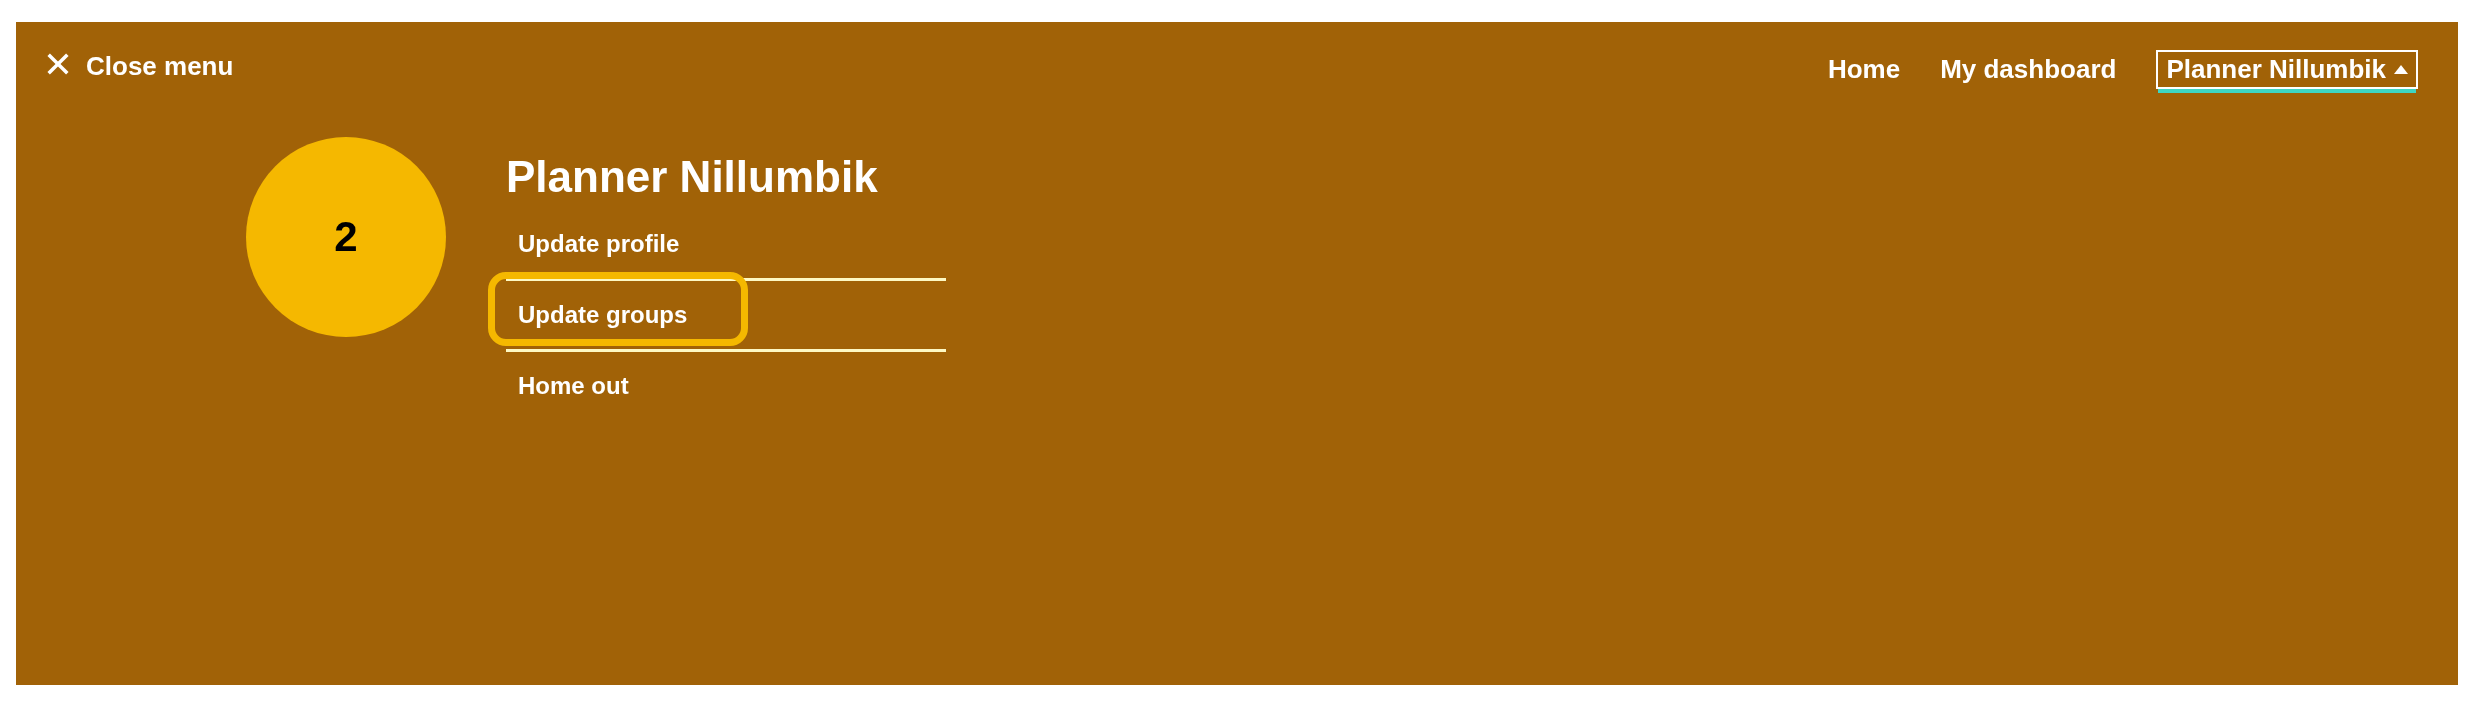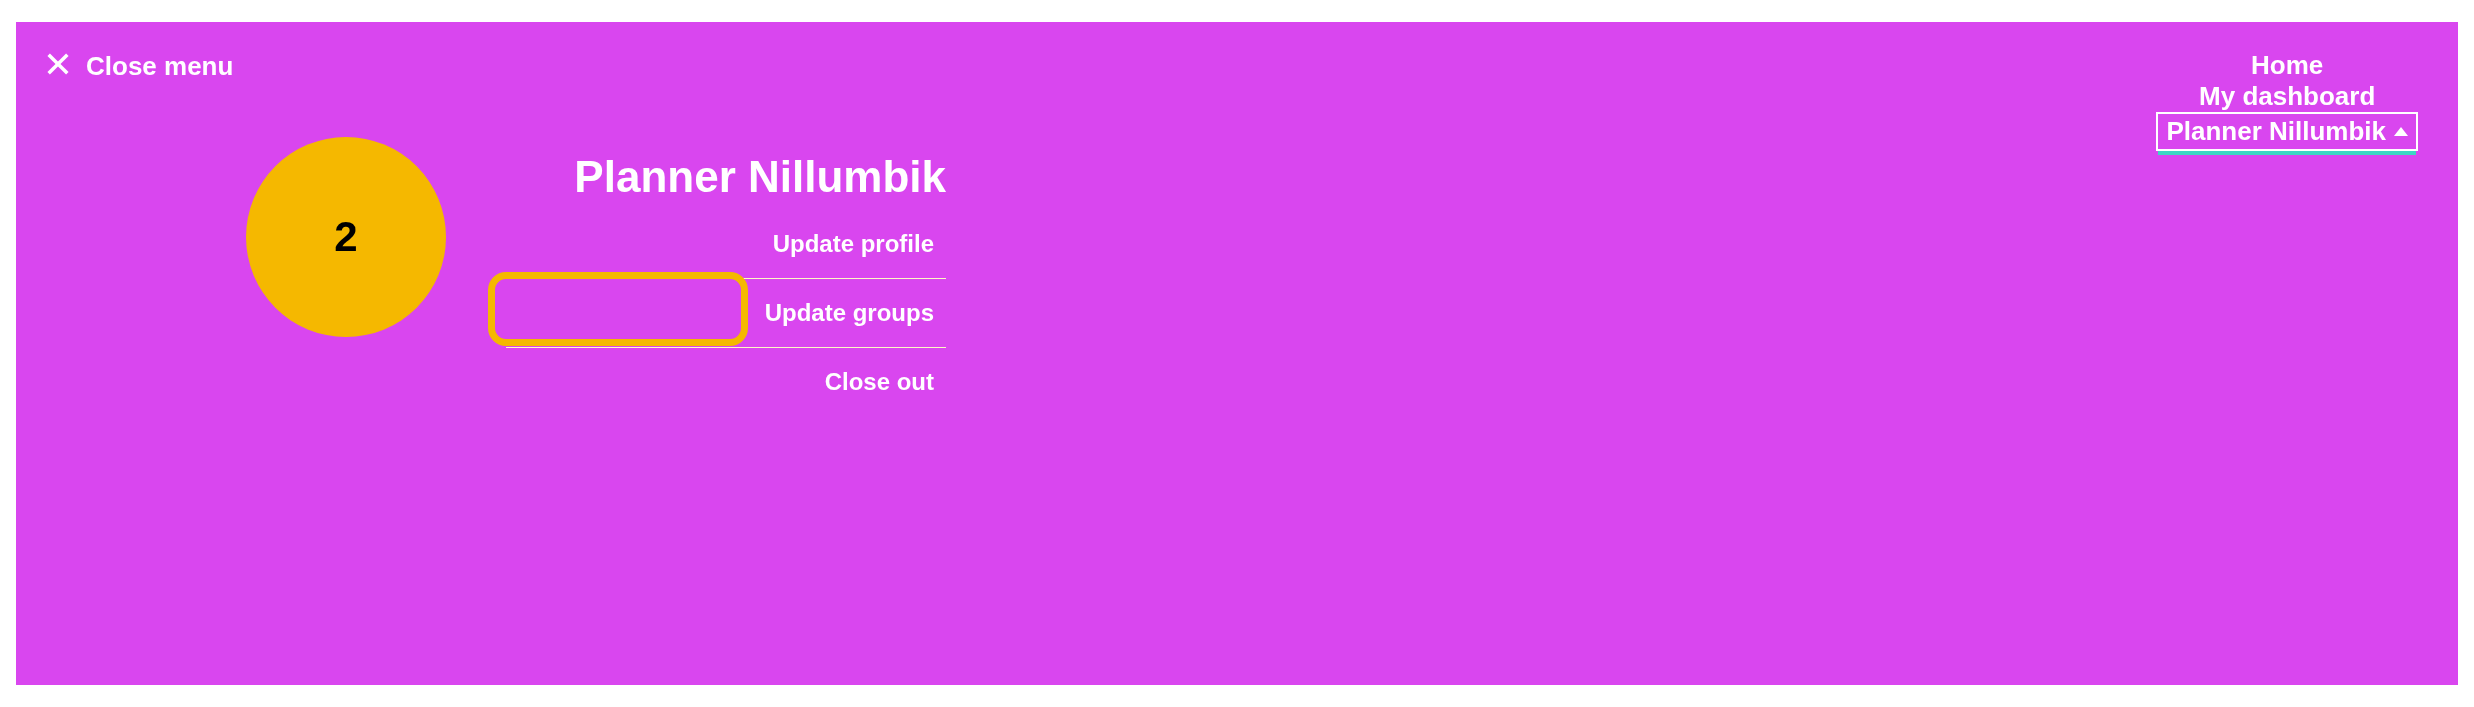--- a/index.html
+++ b/index.html
@@ -13,23 +13,22 @@
       width: 2474px;
       height: 707px;
       position: relative;
     }
     .panel {
       position: absolute;
       top: 22px;
       left: 16px;
       right: 16px;
       bottom: 22px;
-      background: #d946ef;
+      background: #a16207;
       color: #ffffff;
-      text-align: right;
     }
     .close-menu {
       position: absolute;
       top: 28px;
       left: 28px;
       display: flex;
       align-items: center;
       gap: 14px;
       cursor: pointer;
     }
@@ -42,21 +41,21 @@
     .close-label {
       font-size: 26px;
       font-weight: 700;
     }
     .top-nav {
       position: absolute;
       top: 28px;
       right: 40px;
       display: flex;
       align-items: center;
-      flex-direction: column;
+      gap: 40px;
     }
     .nav-link {
       font-size: 26px;
       font-weight: 700;
       color: #ffffff;
       cursor: pointer;
     }
     .nav-dropdown {
       font-size: 26px;
       font-weight: 700;
@@ -112,21 +111,21 @@
       margin-bottom: 28px;
     }
     .menu-list {
       display: flex;
       flex-direction: column;
     }
     .menu-item {
       font-size: 24px;
       font-weight: 600;
       padding: 20px 12px;
-      border-bottom: 1px solid #fef9c3;
+      border-bottom: 3px solid #fef9c3;
       cursor: pointer;
     }
     .menu-item.first {
       padding-top: 0;
     }
     .menu-item.last {
       border-bottom: none;
     }
     .highlight-ring {
       position: absolute;
@@ -165,19 +164,19 @@
 
   <div class="badge-circle">
     <span>2</span>
   </div>
 
   <div class="menu-section">
     <div class="section-title">Planner Nillumbik</div>
     <div class="menu-list">
       <div class="menu-item first">Update profile</div>
       <div class="menu-item">Update groups</div>
-      <div class="menu-item last">Close out</div>
+      <div class="menu-item last">Home out</div>
     </div>
   </div>
 
   <div class="highlight-ring"></div>
 
 </div>
 
 </body></html>

